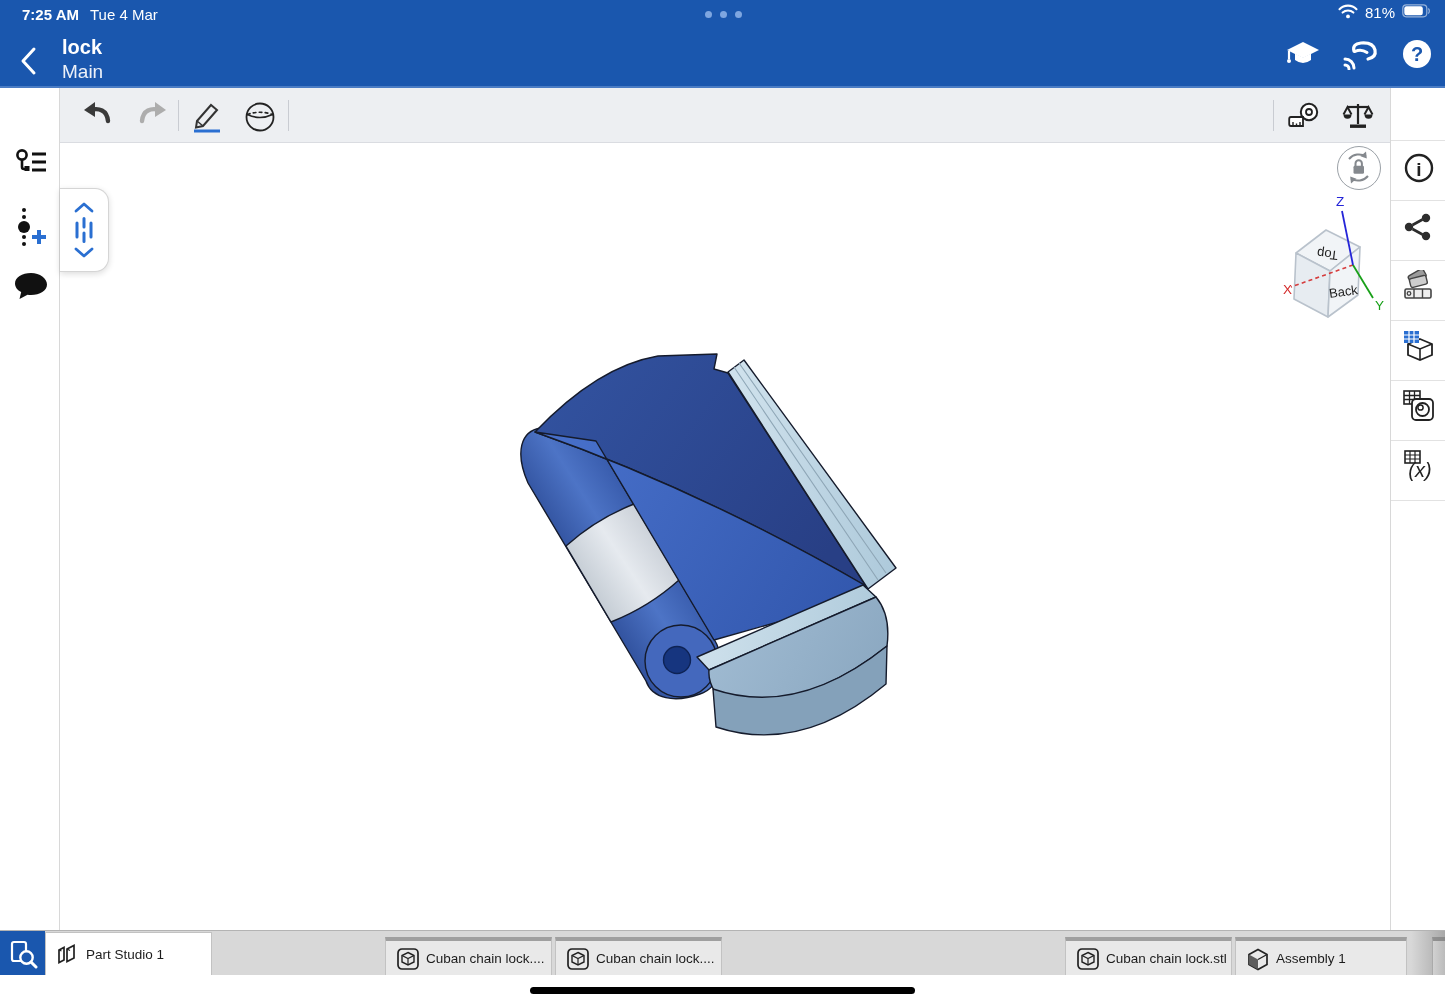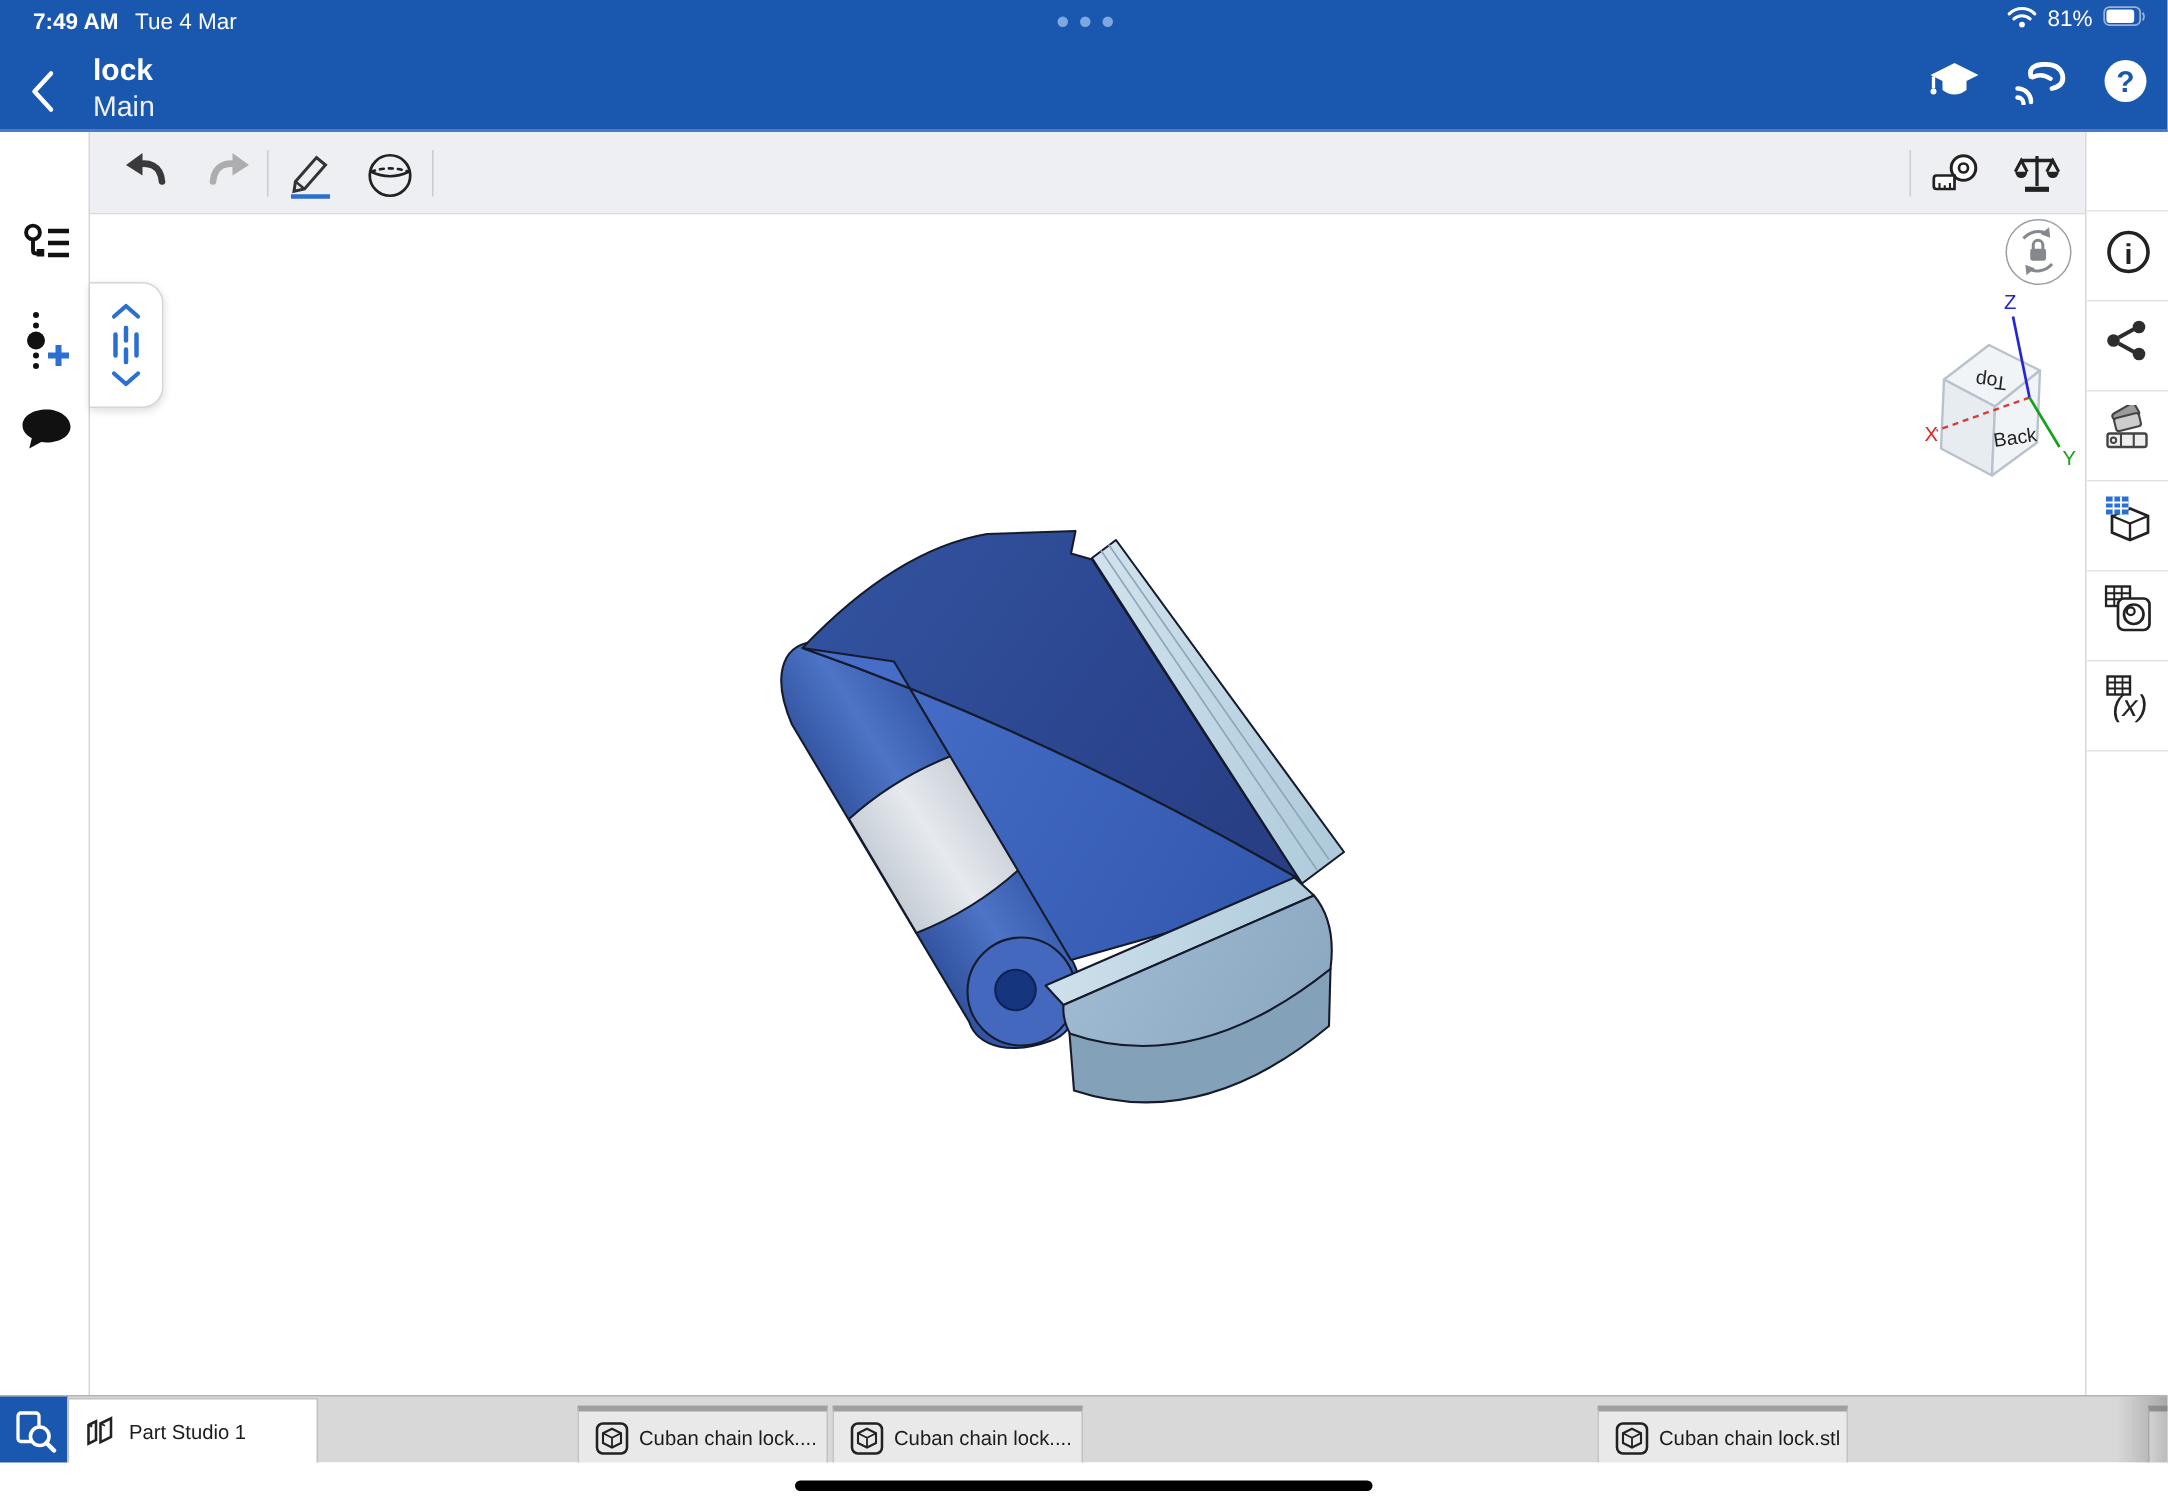--- a/index.html
+++ b/index.html
@@ -59,21 +59,21 @@
   #home-strip { left:0; top:975px; width:1445px; height:29px; background:#fff; }
   #home-indicator { position:absolute; left:530px; top:12px; width:385px; height:7px;
     border-radius:4px; background:#000; cursor:grab; }
   svg { display:block; }
   text { font-family:"Liberation Sans", sans-serif; }
 </style>
 </head>
 <body>
 
 <div id="status-bar" class="abs">
-  <span class="time">7:49 AM</span>
+  <span class="time">7:25 AM</span>
   <span class="date">Tue 4 Mar</span>
   <div id="mt-dots">
       <i></i>
       <i></i>
       <i></i>
     </div>
   <div id="status-right">
     <svg width="20" height="15" viewBox="0 0 20 15">
       <path d="M1.5 5.2 A12 12 0 0 1 18.5 5.2" stroke="#fff" stroke-width="2.1" fill="none" stroke-linecap="round"></path>
       <path d="M4.6 8.6 A8 8 0 0 1 15.4 8.6" stroke="#fff" stroke-width="2.1" fill="none" stroke-linecap="round"></path>
@@ -383,20 +383,28 @@
 
   <div class="tab" style="left:1065px">
     <svg width="24" height="24" viewBox="0 0 24 24">
       <rect x="2" y="2" width="20" height="20" rx="4" fill="none" stroke="#222" stroke-width="1.7"></rect>
       <polygon points="12,5.5 18,8.5 18,15 12,18 6,15 6,8.5" fill="none" stroke="#222" stroke-width="1.4"></polygon>
       <path d="M6 8.5 L12 11.5 L18 8.5 M12 11.5 V18" fill="none" stroke="#222" stroke-width="1.2"></path>
     </svg>
     <span class="lbl">Cuban chain lock.stl</span>
   </div>
 
+  <div class="tab" style="left:1235px; width:172px">
+    <svg width="24" height="24" viewBox="0 0 24 24">
+      <polygon points="12,2.5 21,7.5 21,17.5 12,22.5 3,17.5 3,7.5" fill="none" stroke="#222" stroke-width="1.7"></polygon>
+      <polygon points="3,7.5 12,12.5 12,22.5 3,17.5" fill="#5d5d5d"></polygon>
+      <path d="M12 12.5 L21 7.5" fill="none" stroke="#222" stroke-width="1.4"></path>
+    </svg>
+    <span class="lbl">Assembly 1</span>
+  </div>
 
   <div id="tab-partial"></div>
   <div id="tab-fade"></div>
 </div>
 
 <div id="home-strip" class="abs">
   <div id="home-indicator"></div>
 </div>
 
 </body></html>

